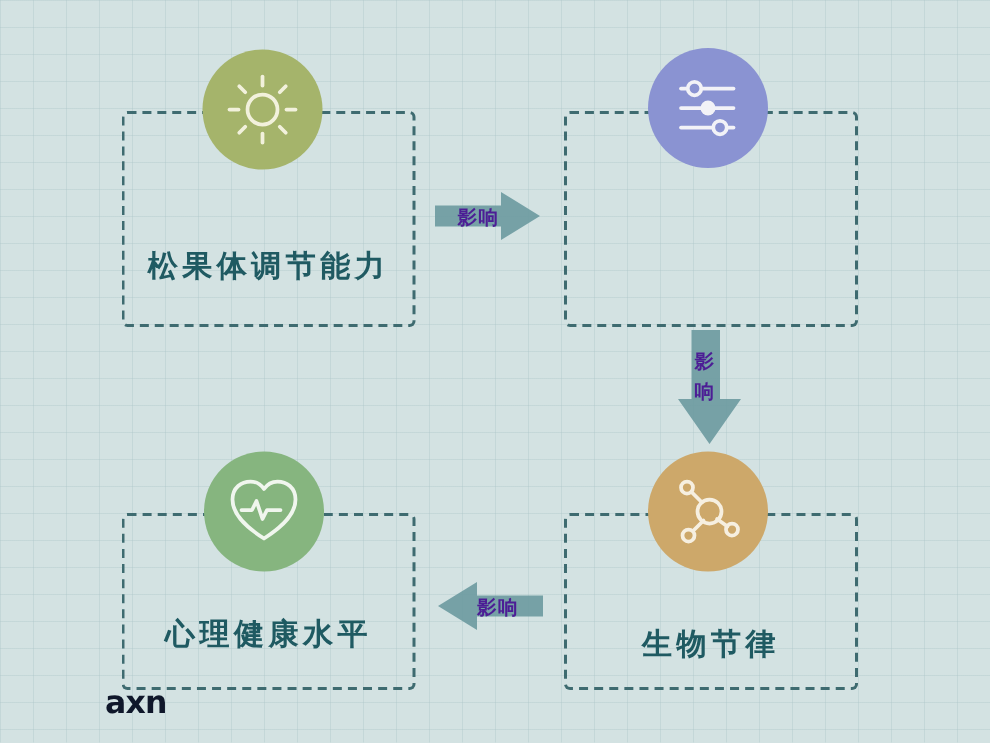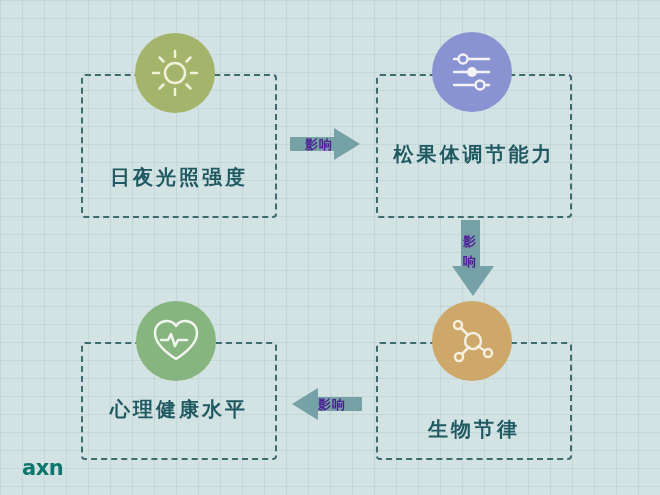--- a/index.html
+++ b/index.html
@@ -36,51 +36,51 @@
   .arrow { position: absolute; }
   .arrow-label {
     position: absolute;
     font-size: 13px; font-weight: bold;
     color: #4c1d95;
     letter-spacing: 1px;
   }
   .logo {
     position: absolute; left: 22px; top: 456px;
     font-size: 21px; font-weight: bold;
-    color: #0f766e;
+    color: #0f172a;
     letter-spacing: -0.5px;
+    padding-left: 48px;
   }
 </style>
 </head>
 <body>
 
 <div class="box" style="left:81px; top:74px; width:196px; height:144px;">
   <div class="box-label" style="top:86px;">
-    <span>日夜光照强度</span>
+    <span>松果体调节能力</span>
   </div>
 </div>
 <div class="circle" style="left:135px; top:33px; background:#a5b46b;">
   <svg width="52" height="52" viewBox="0 0 52 52">
     <g stroke="#f2f1dc" stroke-width="2.5" stroke-linecap="round" fill="none">
       <circle cx="26" cy="26" r="10"></circle>
       <line x1="26" y1="4" x2="26" y2="10"></line>
       <line x1="26" y1="42" x2="26" y2="48"></line>
       <line x1="4" y1="26" x2="10" y2="26"></line>
       <line x1="42" y1="26" x2="48" y2="26"></line>
       <line x1="10.5" y1="10.5" x2="14.5" y2="14.5"></line>
       <line x1="37.5" y1="37.5" x2="41.5" y2="41.5"></line>
       <line x1="41.5" y1="10.5" x2="37.5" y2="14.5"></line>
       <line x1="14.5" y1="37.5" x2="10.5" y2="41.5"></line>
     </g>
   </svg>
 </div>
 
 <div class="box" style="left:376px; top:74px; width:196px; height:144px;">
   <div class="box-label" style="top:62px; line-height:32px;">
-    <div>松果体调节能力</div>
   </div>
 </div>
 <div class="circle" style="left:432px; top:32px; background:#8a93d2;">
   <svg width="50" height="50" viewBox="0 0 50 50">
     <g stroke="#f2f2f7" stroke-width="2.5" stroke-linecap="round" fill="none">
       <line x1="7" y1="12" x2="42" y2="12"></line>
       <line x1="7" y1="25" x2="42" y2="25"></line>
       <line x1="7" y1="38" x2="42" y2="38"></line>
     </g>
     <circle cx="16" cy="12" r="4.5" fill="#8a93d2" stroke="#f2f2f7" stroke-width="2.5"></circle>
@@ -102,21 +102,21 @@
       <line x1="31" y1="30" x2="38" y2="35"></line>
       <circle cx="26" cy="25" r="8"></circle>
       <circle cx="11" cy="9" r="4"></circle>
       <circle cx="12" cy="41" r="4"></circle>
       <circle cx="41" cy="37" r="4"></circle>
     </g>
   </svg>
 </div>
 
 <div class="box" style="left:81px; top:342px; width:196px; height:118px;">
-  <div class="box-label" style="top:50px;">
+  <div class="box-label" style="top:66px;font-family:Liberation Mono, monospace;">
     <span>心理健康水平</span>
   </div>
 </div>
 <div class="circle" style="left:136px; top:301px; background:#86b57f;">
   <svg width="52" height="52" viewBox="0 0 52 52">
     <g stroke="#f0f6ee" stroke-width="2.5" fill="none" stroke-linecap="round" stroke-linejoin="round">
       <path d="M26 44 C 12 35, 5 27, 5 18 C 5 10, 11 6, 17 6 C 21 6, 24 8, 26 11 C 28 8, 31 6, 35 6 C 41 6, 47 10, 47 18 C 47 27, 40 35, 26 44 Z"></path>
       <polyline points="11,25 18,25 21,19 25,31 28,25 37,25"></polyline>
     </g>
   </svg>

